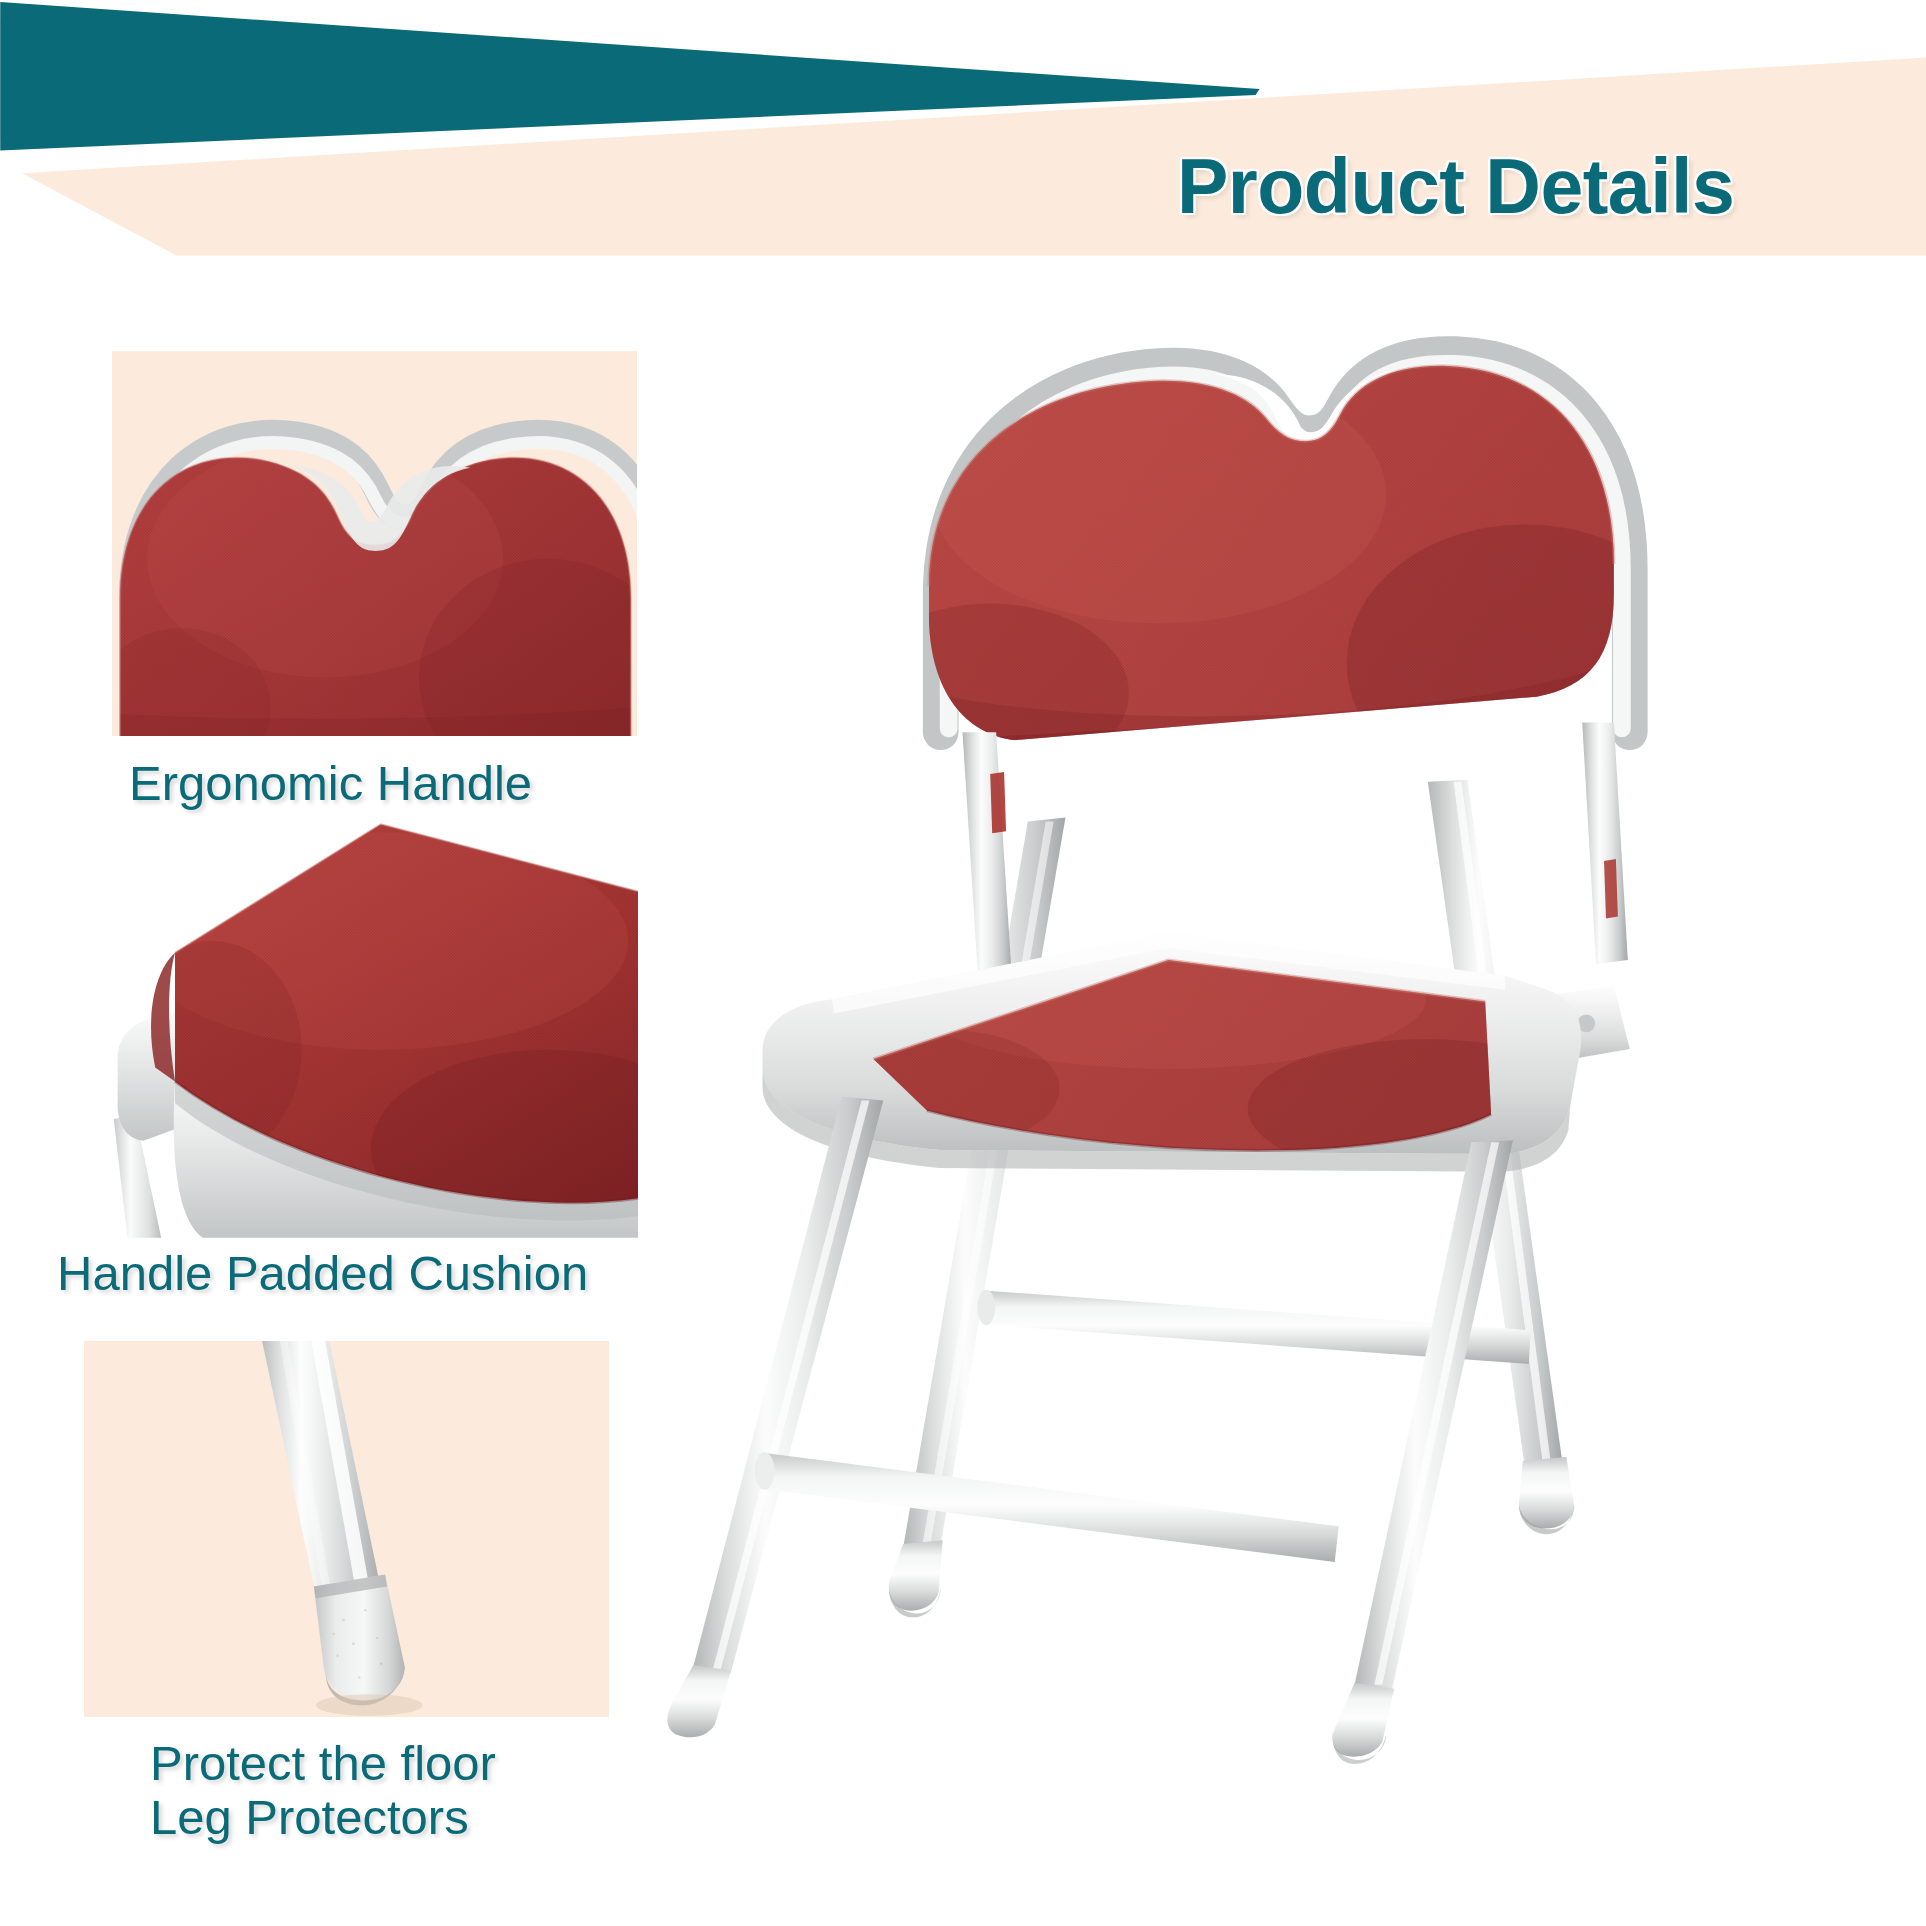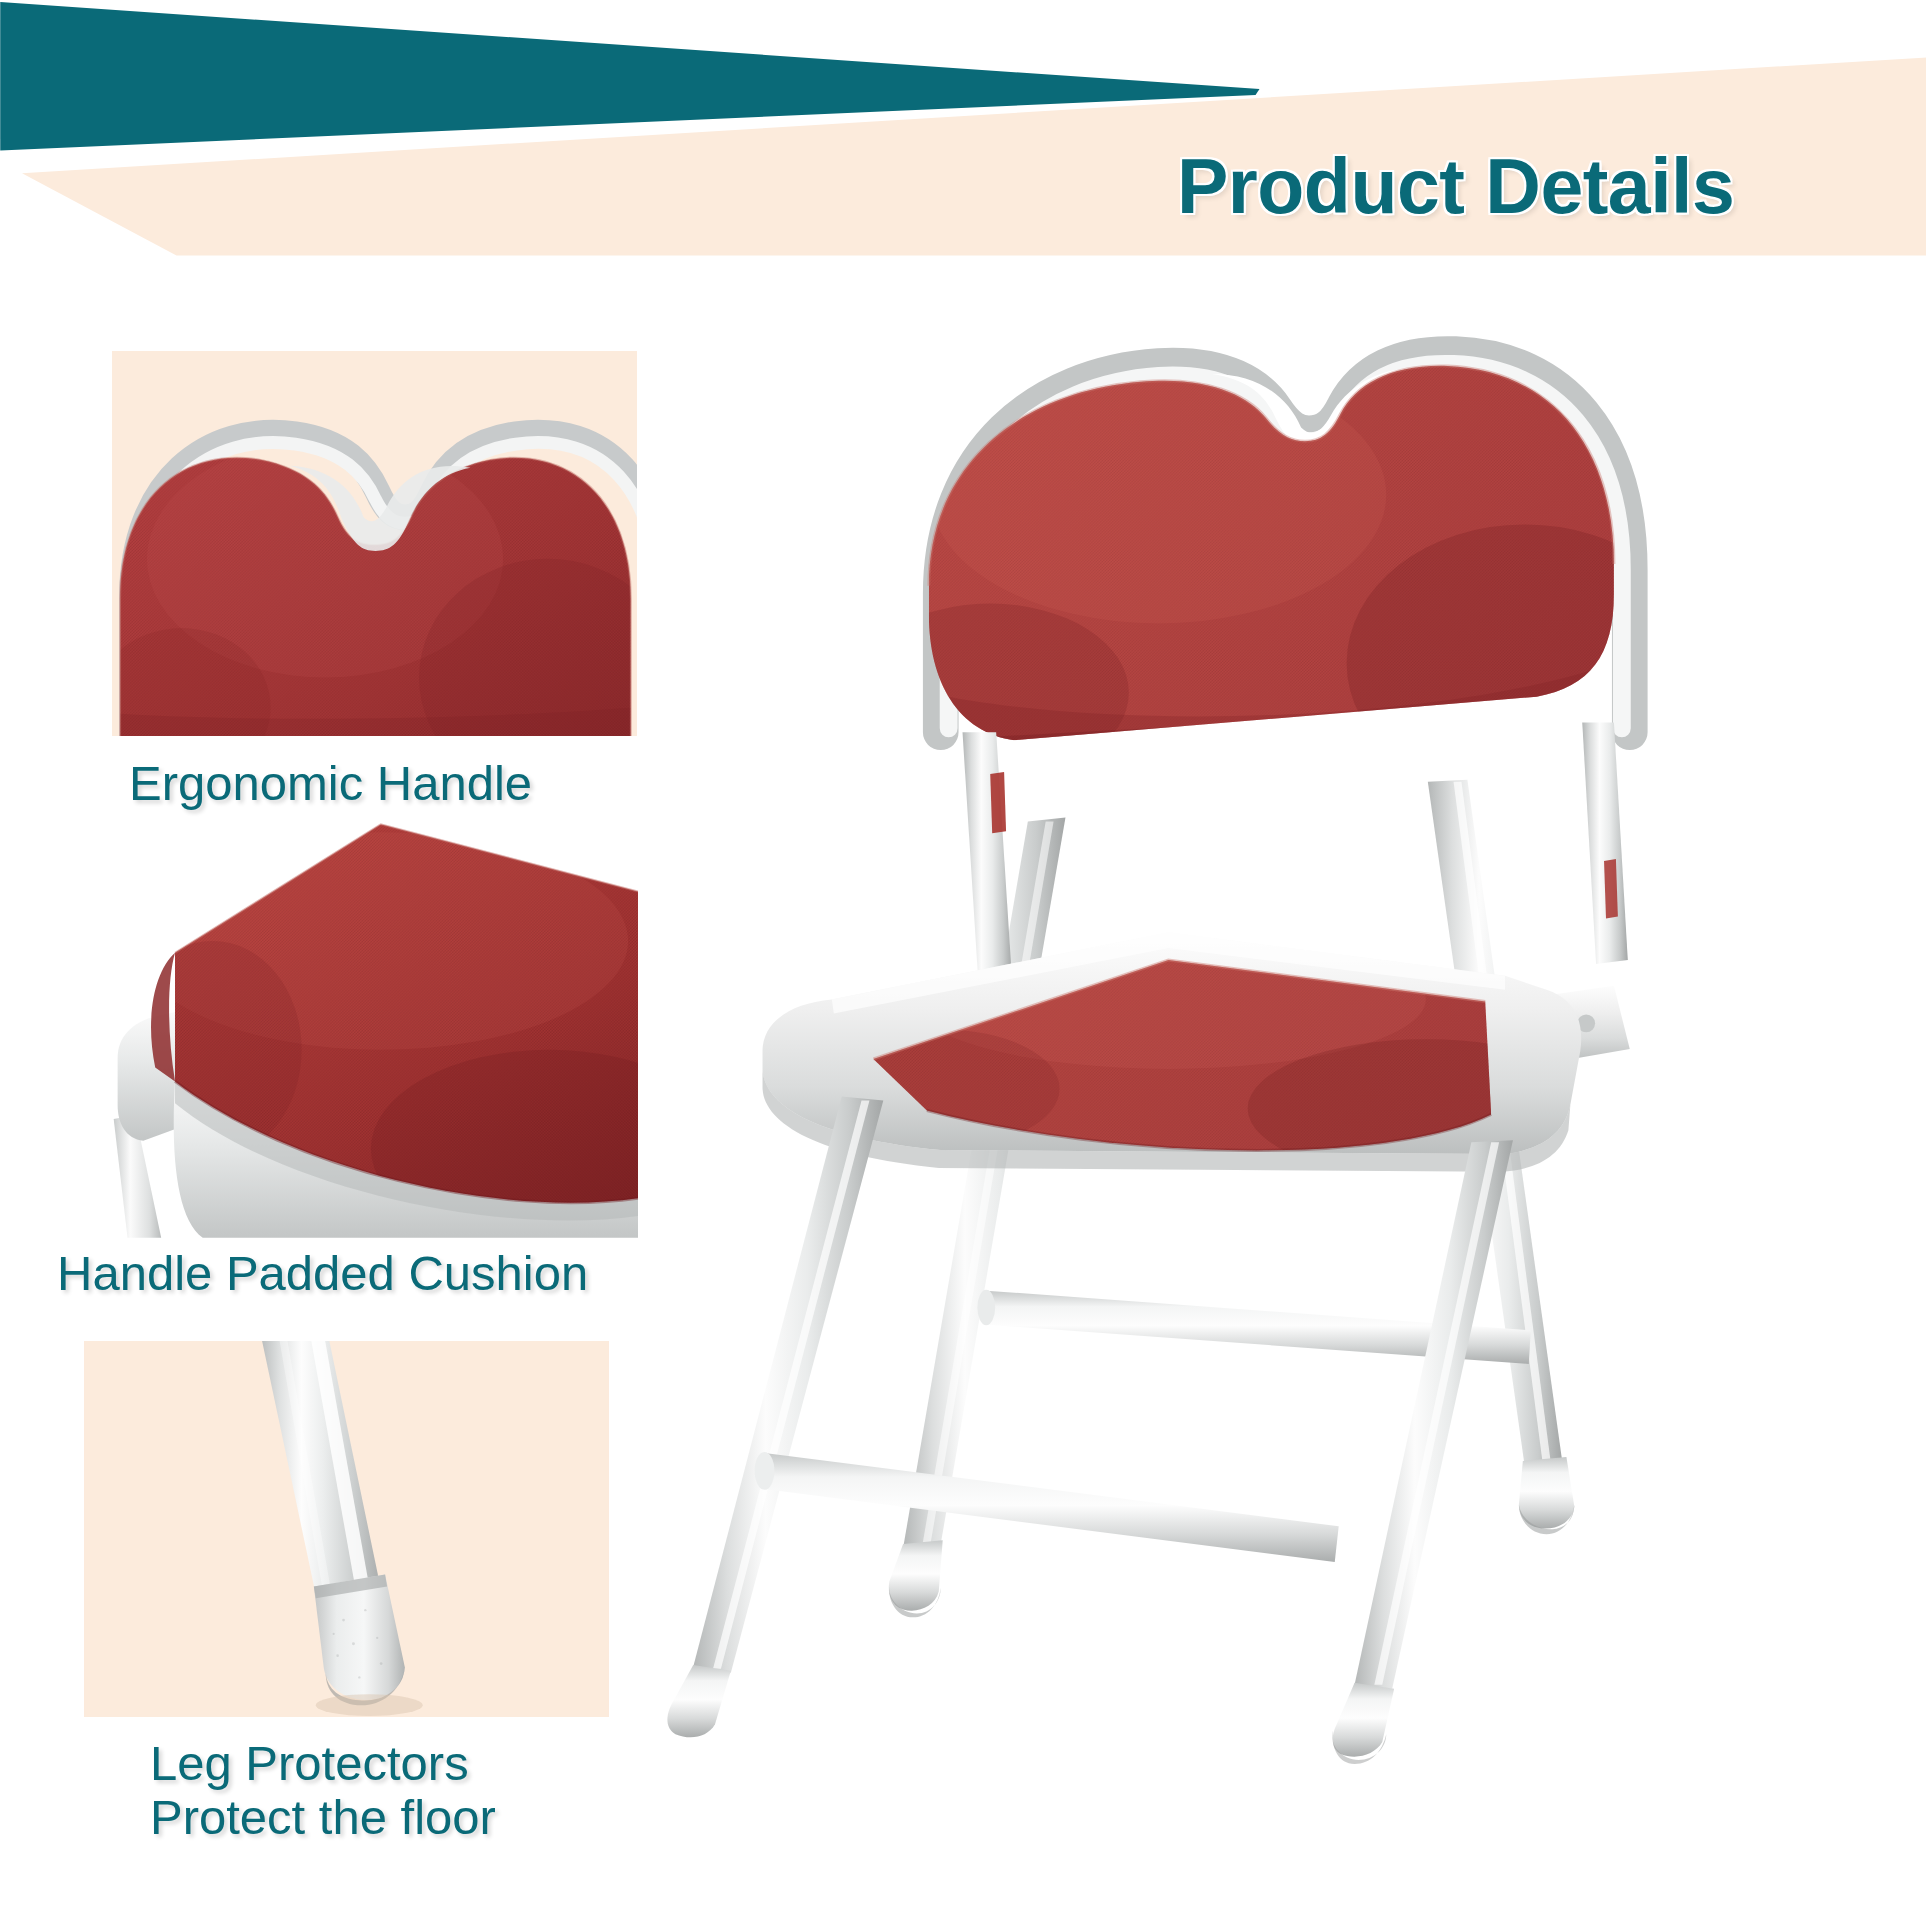--- a/index.html
+++ b/index.html
@@ -246,22 +246,22 @@
           <circle cx="252" cy="296" r="1.1" fill="#9fa2a2"></circle>
         </g>
 
         <path d="M244 336 C246 352 258 362 278 363 C300 365 320 354 323 334
                  C318 356 298 370 276 368 C254 366 244 352 244 336 Z" fill="#8e9191" opacity="0.55"></path>
 
         <ellipse cx="288" cy="368" rx="54" ry="11" fill="#d9c3ae" opacity="0.45"></ellipse>
       </svg>
     </div>
     <div class="detail-caption" id="caption-legs">
+      <div>Protect the floor</div>
       <div>Leg Protectors</div>
-      <div>Protect the floor</div>
     </div>
   </div>
 
 </div>
 
 <div id="hero">
   <svg width="1234" height="1485" viewBox="0 0 1246 1500">
     <defs>
 
       <linearGradient id="backFab" x1="0.05" y1="0.05" x2="0.95" y2="0.95">

